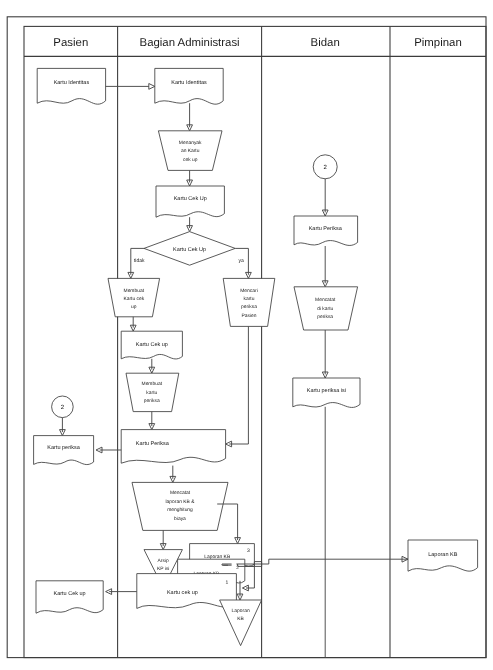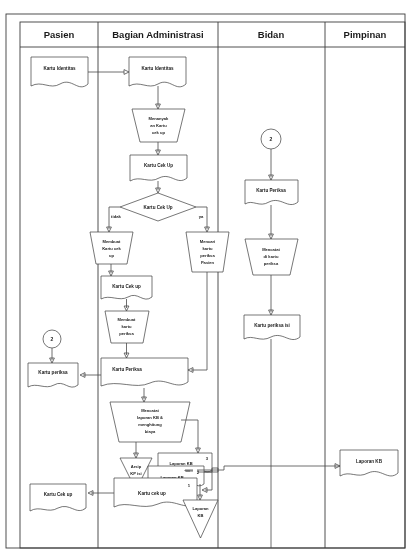--- a/index.html
+++ b/index.html
@@ -1,19 +1,19 @@
 <!DOCTYPE html>
 <html><head>
 <meta charset="utf-8">
 <title>Flowchart</title>
 <style>
   html,body{margin:0;padding:0;background:#ffffff;}
   body{width:411px;height:558px;overflow:hidden;
        font-family:"Liberation Sans","DejaVu Sans",sans-serif;}
-  #stage{position:relative;width:411px;height:458px;font-weight:bold;}
+  #stage{position:relative;width:411px;height:458px;}
   svg#flow{position:absolute;left:0;top:0;width:411px;height:558px;}
   text{font-family:"Liberation Sans","DejaVu Sans",sans-serif;fill:#1a1a1a;}
   .hdr{font-size:9.5px;text-anchor:middle;}
   .lbl{font-size:4.6px;text-anchor:middle;}
   .lbl-s{font-size:4.1px;text-anchor:middle;}
   .lbl-n{font-size:4.2px;text-anchor:middle;}
   .lbl-c{font-size:5px;text-anchor:middle;}
   .shape{stroke:#3c3c3c;stroke-width:0.7;fill:#ffffff;}
   .frame{stroke:#3c3c3c;stroke-width:0.9;fill:none;}
   .conn{stroke:#4a4a4a;stroke-width:0.8;fill:none;}

